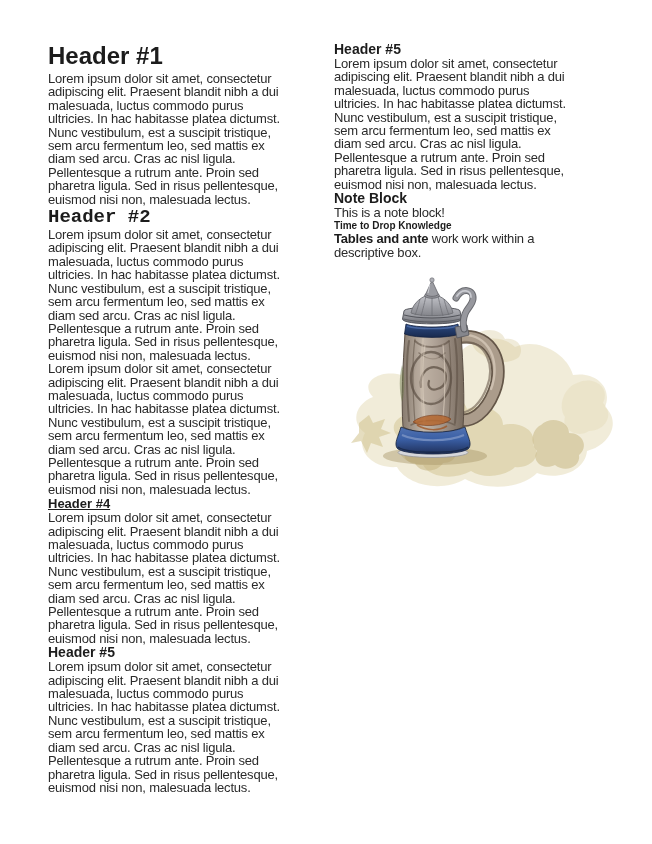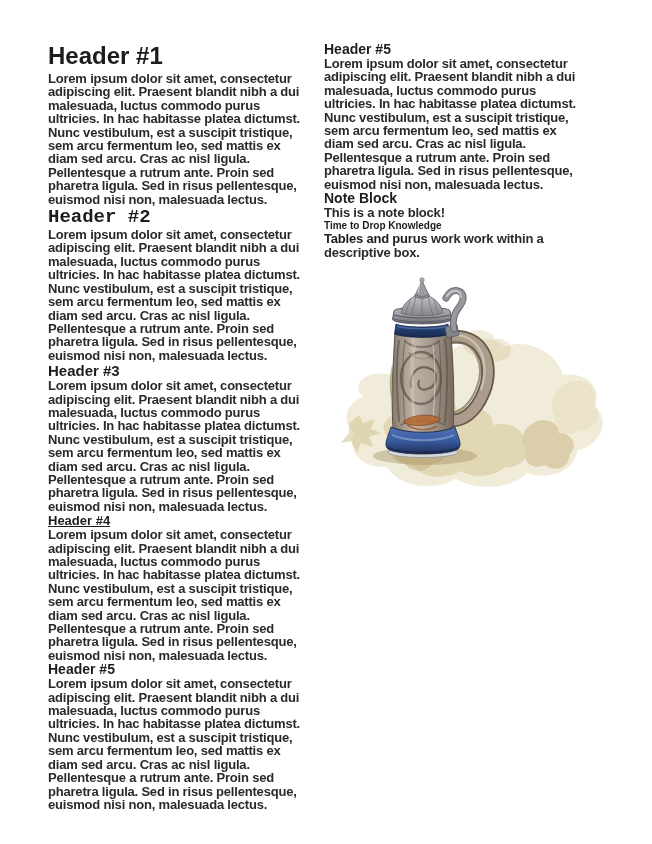--- a/index.html
+++ b/index.html
@@ -9,20 +9,21 @@
     height: 844px;
     background: #ffffff;
     overflow: hidden;
   }
   .page {
     box-sizing: border-box;
     width: 652px;
     height: 844px;
     padding: 42px 0 0 48px;
     display: flex;
+    gap: 10px;
     font-family: "Liberation Sans", "DejaVu Sans", sans-serif;
     color: #2a2a2a;
   }
   .col { width: 276px; flex: 0 0 276px; }
   h1, h2, h3, h4, h5, h6 {
     margin: 0;
     font-weight: 700;
     color: #1c1c1c;
     letter-spacing: 0;
   }
@@ -31,21 +32,20 @@
   h3 { font-size: 15px; line-height: 17px; }
   h4 { font-size: 13px; line-height: 15px; text-decoration: underline; }
   h5 { font-size: 14px; line-height: 15px; }
   h6 { font-size: 10px; line-height: 13px; }
   p.body {
     margin: 0;
     font-size: 13px;
     line-height: 13.4px;
     letter-spacing: -0.2px;
     white-space: pre-line;
-    font-weight: bold;
   }
   p.body strong { color: #1c1c1c; }
   .illustration {
     margin: 16px 0 0 11px;
     width: 280px;
     height: 218px;
     display: block;
   }
 </style>
 </head>
@@ -74,21 +74,20 @@
 malesuada, luctus commodo purus
 ultricies. In hac habitasse platea dictumst.
 Nunc vestibulum, est a suscipit tristique,
 sem arcu fermentum leo, sed mattis ex
 diam sed arcu. Cras ac nisl ligula.
 Pellentesque a rutrum ante. Proin sed
 pharetra ligula. Sed in risus pellentesque,
 euismod nisi non, malesuada lectus.</p>
     </section>
     <section>
-      <h3>Header #3</h3>
       <p class="body">Lorem ipsum dolor sit amet, consectetur
 adipiscing elit. Praesent blandit nibh a dui
 malesuada, luctus commodo purus
 ultricies. In hac habitasse platea dictumst.
 Nunc vestibulum, est a suscipit tristique,
 sem arcu fermentum leo, sed mattis ex
 diam sed arcu. Cras ac nisl ligula.
 Pellentesque a rutrum ante. Proin sed
 pharetra ligula. Sed in risus pellentesque,
 euismod nisi non, malesuada lectus.</p>
@@ -134,21 +133,21 @@
 Pellentesque a rutrum ante. Proin sed
 pharetra ligula. Sed in risus pellentesque,
 euismod nisi non, malesuada lectus.</p>
     </section>
     <section>
       <h5>Note Block</h5>
       <p class="body">This is a note block!</p>
     </section>
     <section>
       <h6>Time to Drop Knowledge</h6>
-      <p class="body"><strong>Tables and purus</strong><span> work work within a
+      <p class="body"><strong>Tables and ante</strong><span> work work within a
 descriptive box.</span></p>
     </section>
 
     <svg class="illustration" viewBox="0 0 280 218" xmlns="http://www.w3.org/2000/svg" role="img" aria-label="beer-stein">
       <defs>
         <linearGradient id="gradBody" x1="0" y1="0" x2="1" y2="0">
           <stop offset="0" stop-color="#877a6e"></stop>
           <stop offset="0.35" stop-color="#c2b6a9"></stop>
           <stop offset="0.65" stop-color="#a2958a"></stop>
           <stop offset="1" stop-color="#776a5d"></stop>

